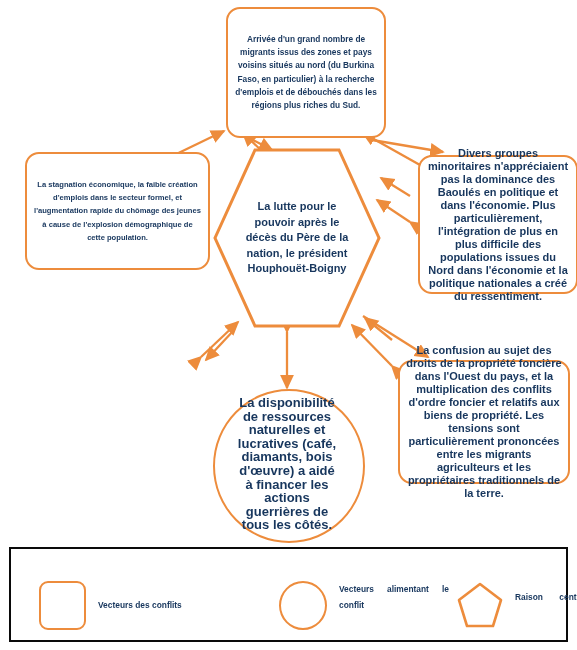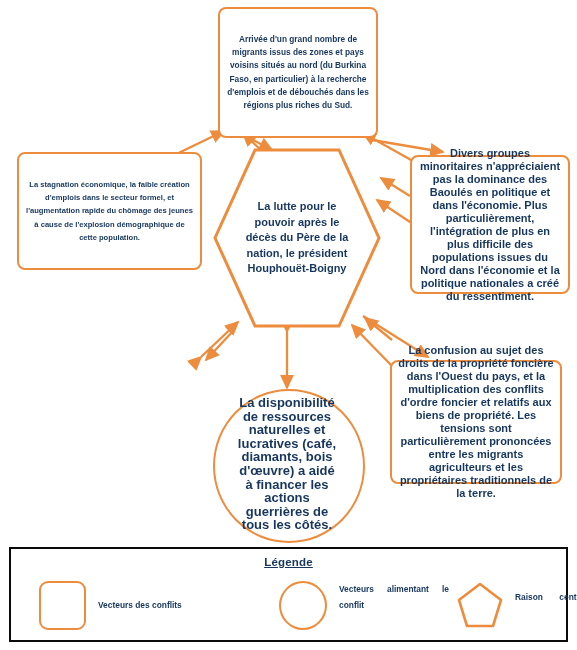--- a/index.html
+++ b/index.html
@@ -20,21 +20,22 @@
     text-align:center;
     color:#17365D;
     font-weight:bold;
     z-index:3;
     background:#fff;
   }
   .node .txt{display:block;padding:0 6px;}
 
   .rect-node{
     border:2.2px solid #ED8C3C;
-    border-radius:8px;
+    border-radius:14px;
+    margin-left:8px;
   }
 
   
   #node-top{
     left:218px;top:7px;width:160px;height:131px;
     font-size:8.3px;line-height:13.3px;
   }
   #node-left{
     left:17px;top:152px;width:185px;height:118px;
     font-size:7.6px;line-height:13.2px;
@@ -173,21 +174,20 @@
     </svg>
     <span class="txt">La lutte pour le pouvoir après le décès du Père de la nation, le président Houphouët-Boigny</span>
   </div>
 
   <div class="node" id="node-circle">
     <span class="circborder"></span>
     <span class="txt">La disponibilité de ressources naturelles et lucratives (café, diamants, bois d'œuvre) a aidé à financer les actions guerrières de tous les côtés.</span>
   </div>
 
   <div id="legend">
-    <div id="legend-title">Légende</div>
 
     <div class="leg-item" id="leg-1">
       <span class="leg-shape leg-rect"></span>
       <span class="leg-label">Vecteurs des conflits</span>
     </div>
 
     <div class="leg-item" id="leg-2">
       <span class="leg-shape leg-circ"></span>
       <span class="leg-label">Vecteurs alimentant le conflit</span>
     </div>

